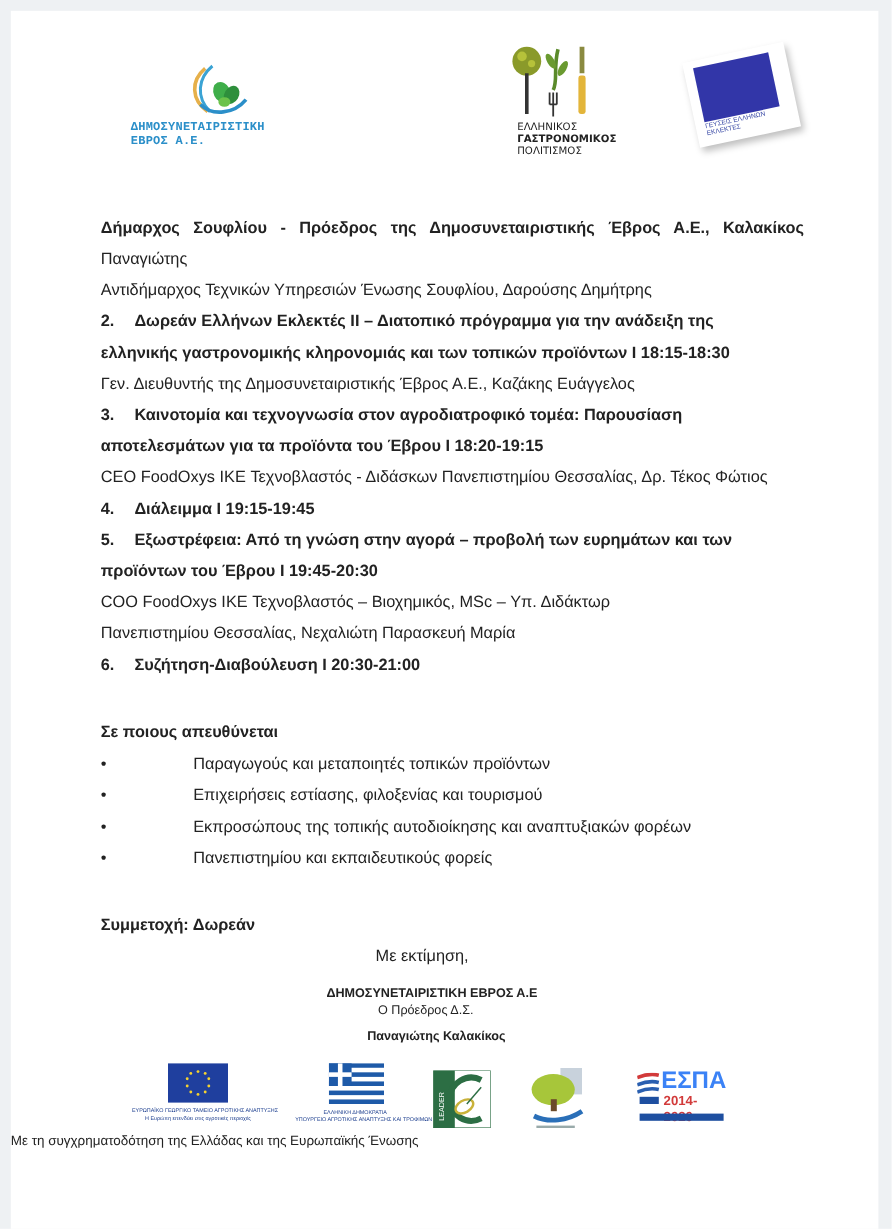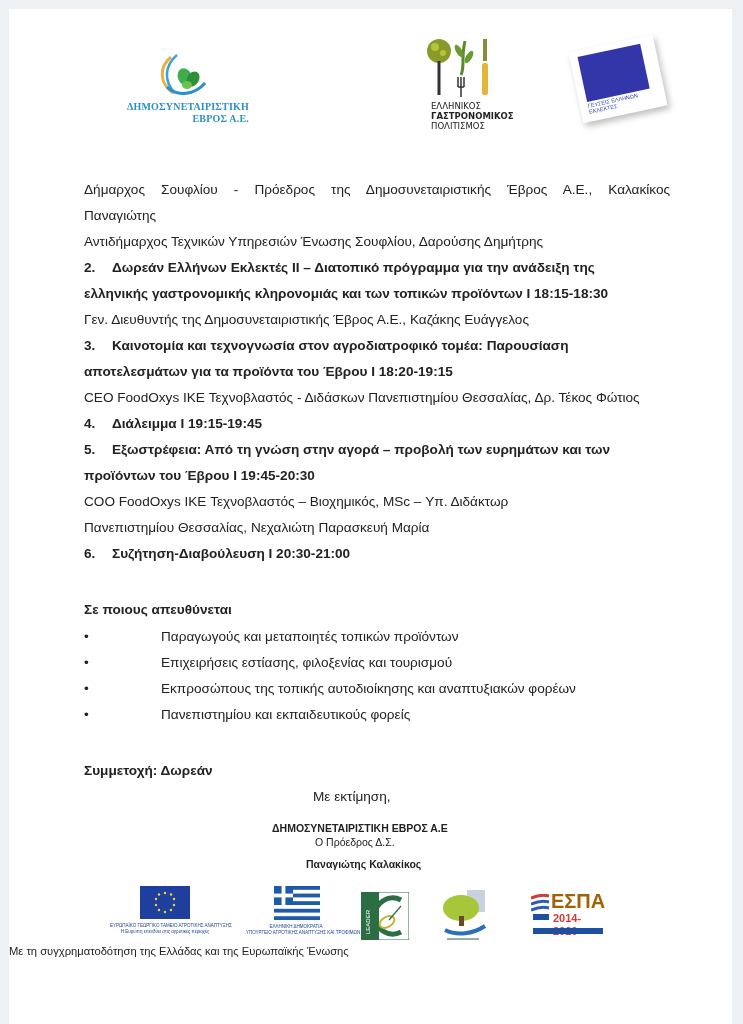--- a/index.html
+++ b/index.html
@@ -10,41 +10,41 @@
     color: #222;
   }
   .page {
     position: absolute; left: 9px; top: 9px; width: 723px; height: 1015px;
     background: #ffffff;
   }
   .abs { position: absolute; }
   
   .logo-dimos { left: 100px; top: 36px; width: 140px; height: 80px; }
   .logo-dimos .name {
-    position: absolute; left: 0; width: 140px; text-align: right;
+    position: absolute; left: 0; width: 140px; text-align: left;
     color: #2b8fc9; font-weight: bold; font-size: 10px; letter-spacing: 0.2px;
-    font-family: Liberation Serif, serif;
+    font-family: Liberation Mono, monospace;
   }
   .logo-gastro { left: 410px; top: 28px; width: 130px; height: 100px; }
   .logo-gastro .t {
     position: absolute; left: 12px; font-size: 8.5px; line-height: 10px; color: #222;
     font-family: "DejaVu Sans", sans-serif;
   }
   .logo-badge {
     left: 566px; top: 34px; width: 86px; height: 72px;
     background: #fff; transform: rotate(-12deg);
     box-shadow: 2px 4px 6px rgba(0,0,0,0.25);
   }
   .logo-badge .sq { position: absolute; left: 8px; top: 6px; width: 64px; height: 46px; background: #3236a8; }
   .logo-badge .cap { position: absolute; left: 8px; top: 53px; font-size: 5.5px; line-height: 6.5px; color: #3a4aa6; }
 
   
   .txt { font-size: 13.6px; line-height: 26px; white-space: nowrap; }
   .bold { font-weight: bold; }
-  .justify { text-align: justify; text-align-last: justify; width: 586px; white-space: normal; }
+  .justify { text-align: justify; text-align-last: justify; width: 586px; white-space: normal; font-weight: bold; }
   .num { display: inline-block; width: 28px; }
   .bullet { position: absolute; left: 0; }
   .bullet-text { position: absolute; left: 77px; }
 
   .center { text-align: left; width: 723px; left: 0; }
   .footer-logos { left: 0; top: 877px; width: 723px; height: 60px; }
   .flogo { position: absolute; }
   .cap-small { position: absolute; font-size: 4.5px; line-height: 5.5px; color: #1d3f8f; text-align: center; white-space: nowrap; }
 </style>
 </head>
@@ -204,21 +204,21 @@
         <rect x="8" y="48" width="32" height="2" fill="#9aa"></rect>
       </svg>
     </div>
 
     <div class="flogo" style="left:522px;top:6px;width:74px;height:48px">
       <svg class="abs" style="left:0;top:2px" width="20" height="18">
         <path d="M0 4 Q 10 0 18 2" stroke="#d23a3a" stroke-width="3" fill="none"></path>
         <path d="M0 10 Q 10 6 18 8" stroke="#2a5fb0" stroke-width="3" fill="none"></path>
         <path d="M0 16 Q 10 12 18 14" stroke="#2a5fb0" stroke-width="3" fill="none"></path>
       </svg>
-      <div class="abs" style="left:20px;top:-2px;font-size:20px;font-weight:bold;color:#a16207;line-height:22px">ΕΣΠΑ</div>
+      <div class="abs" style="left:20px;top:-2px;font-size:20px;font-weight:bold;color:#3b82f6;line-height:22px">ΕΣΠΑ</div>
       <div class="abs" style="left:22px;top:20px;font-size:11px;font-weight:bold;color:#d23a3a;line-height:13px">2014-2020</div>
       <div class="abs" style="left:2px;top:22px;width:16px;height:6px;background:#1e4fa0"></div>
       <div class="abs" style="left:2px;top:36px;width:70px;height:6px;background:#1e4fa0"></div>
     </div>
   </div>
 
   <div class="abs center" style="top:934px;font-size:11.2px;line-height:16px">Με τη συγχρηματοδότηση της Ελλάδας και της Ευρωπαϊκής Ένωσης</div>
 </div>
 
 </body></html>

